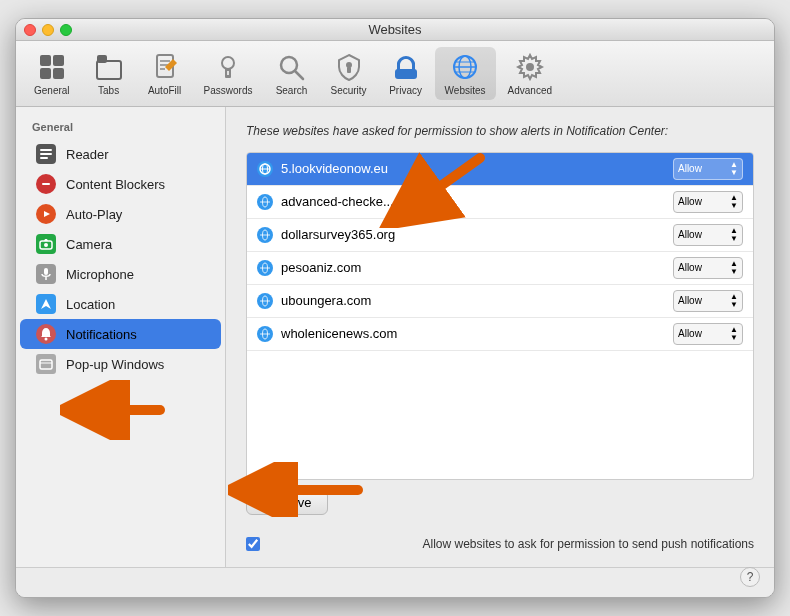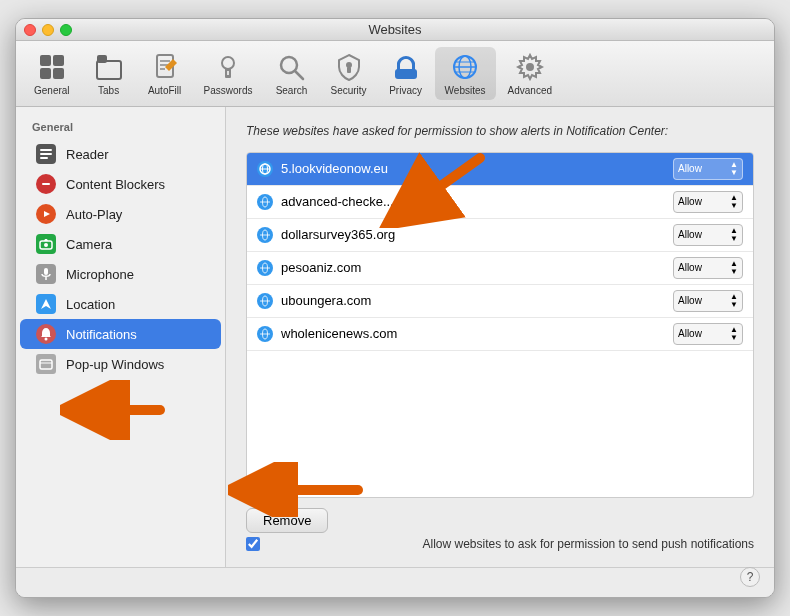--- a/index.html
+++ b/index.html
@@ -121,21 +121,21 @@
       padding: 5px 16px;
       cursor: pointer;
       font-size: 13px;
       color: #222;
       border-radius: 6px;
       margin: 0 4px;
       gap: 10px;
     }
     .sidebar-item.selected {
       background: #3d7de4;
-      color: #ffffff;
+      color: #000000;
     }
     .sidebar-icon {
       width: 20px;
       height: 20px;
       border-radius: 4px;
       display: flex;
       align-items: center;
       justify-content: center;
       font-size: 13px;
       flex-shrink: 0;
@@ -232,21 +232,21 @@
       display: flex;
       flex-direction: column;
       font-size: 8px;
       line-height: 1;
     }
 
     .bottom-controls {
       padding-top: 10px;
       display: flex;
       flex-direction: column;
-      gap: 4px;
+      gap: 22px;
     }
 
     .remove-button {
       background: linear-gradient(to bottom, #f5f5f5, #e0e0e0);
       border: 1px solid #bbb;
       border-radius: 6px;
       padding: 4px 16px;
       font-size: 13px;
       cursor: pointer;
       align-self: flex-start;

